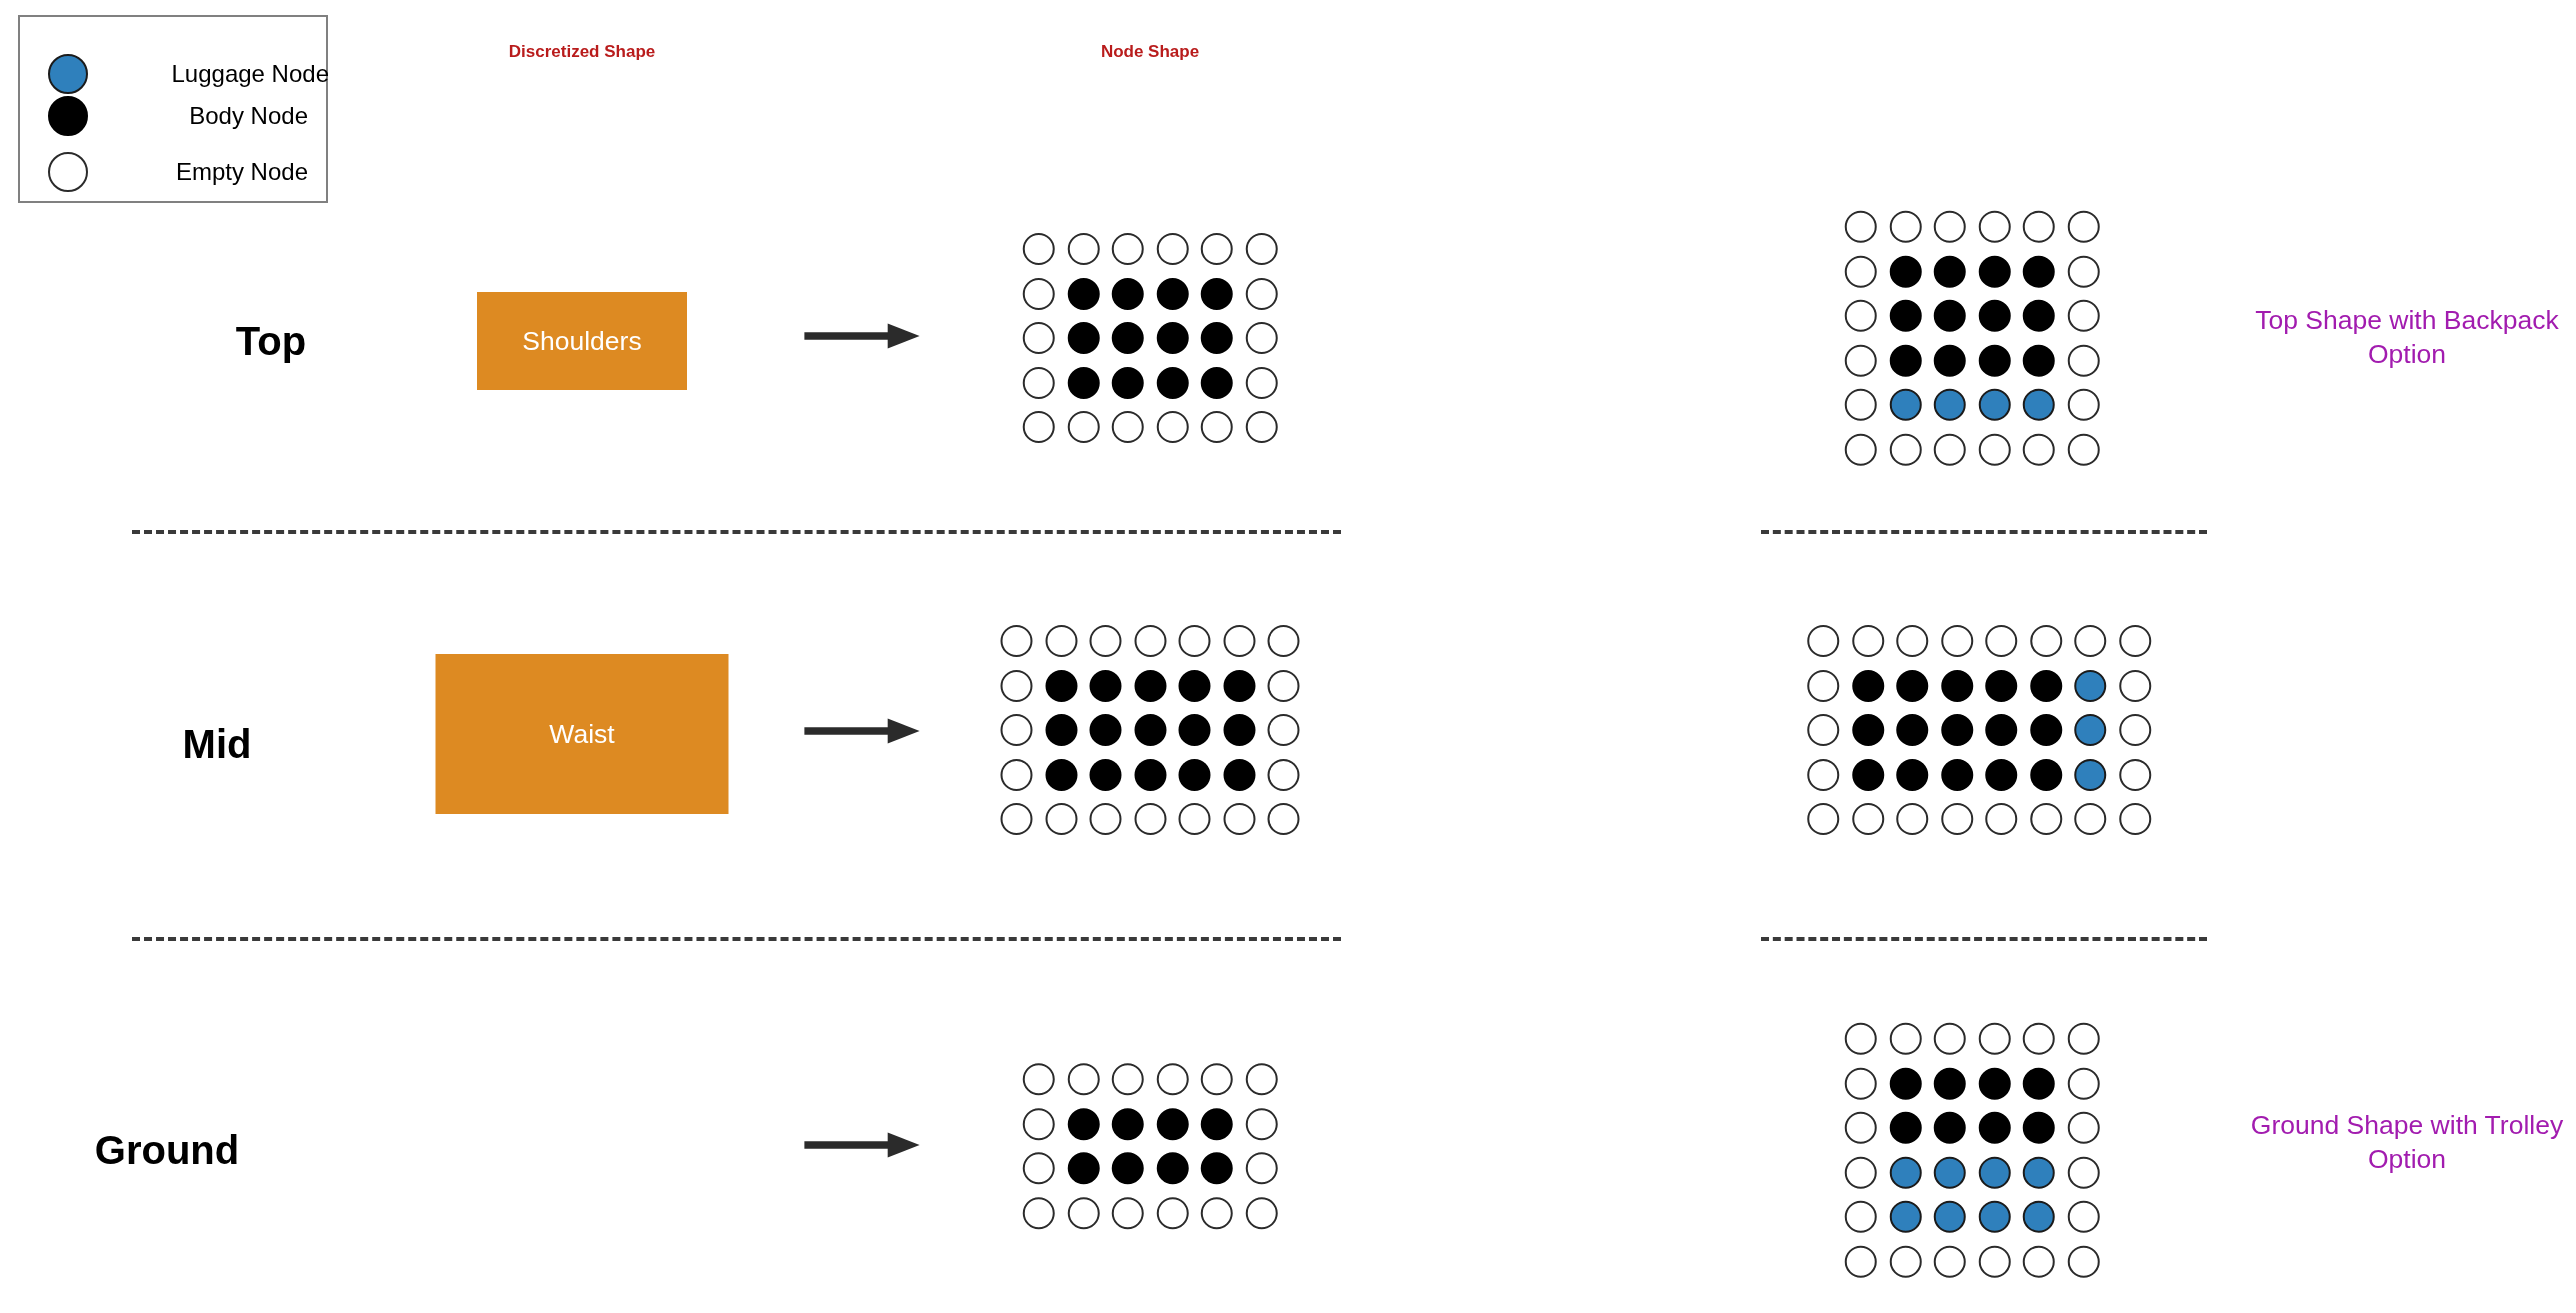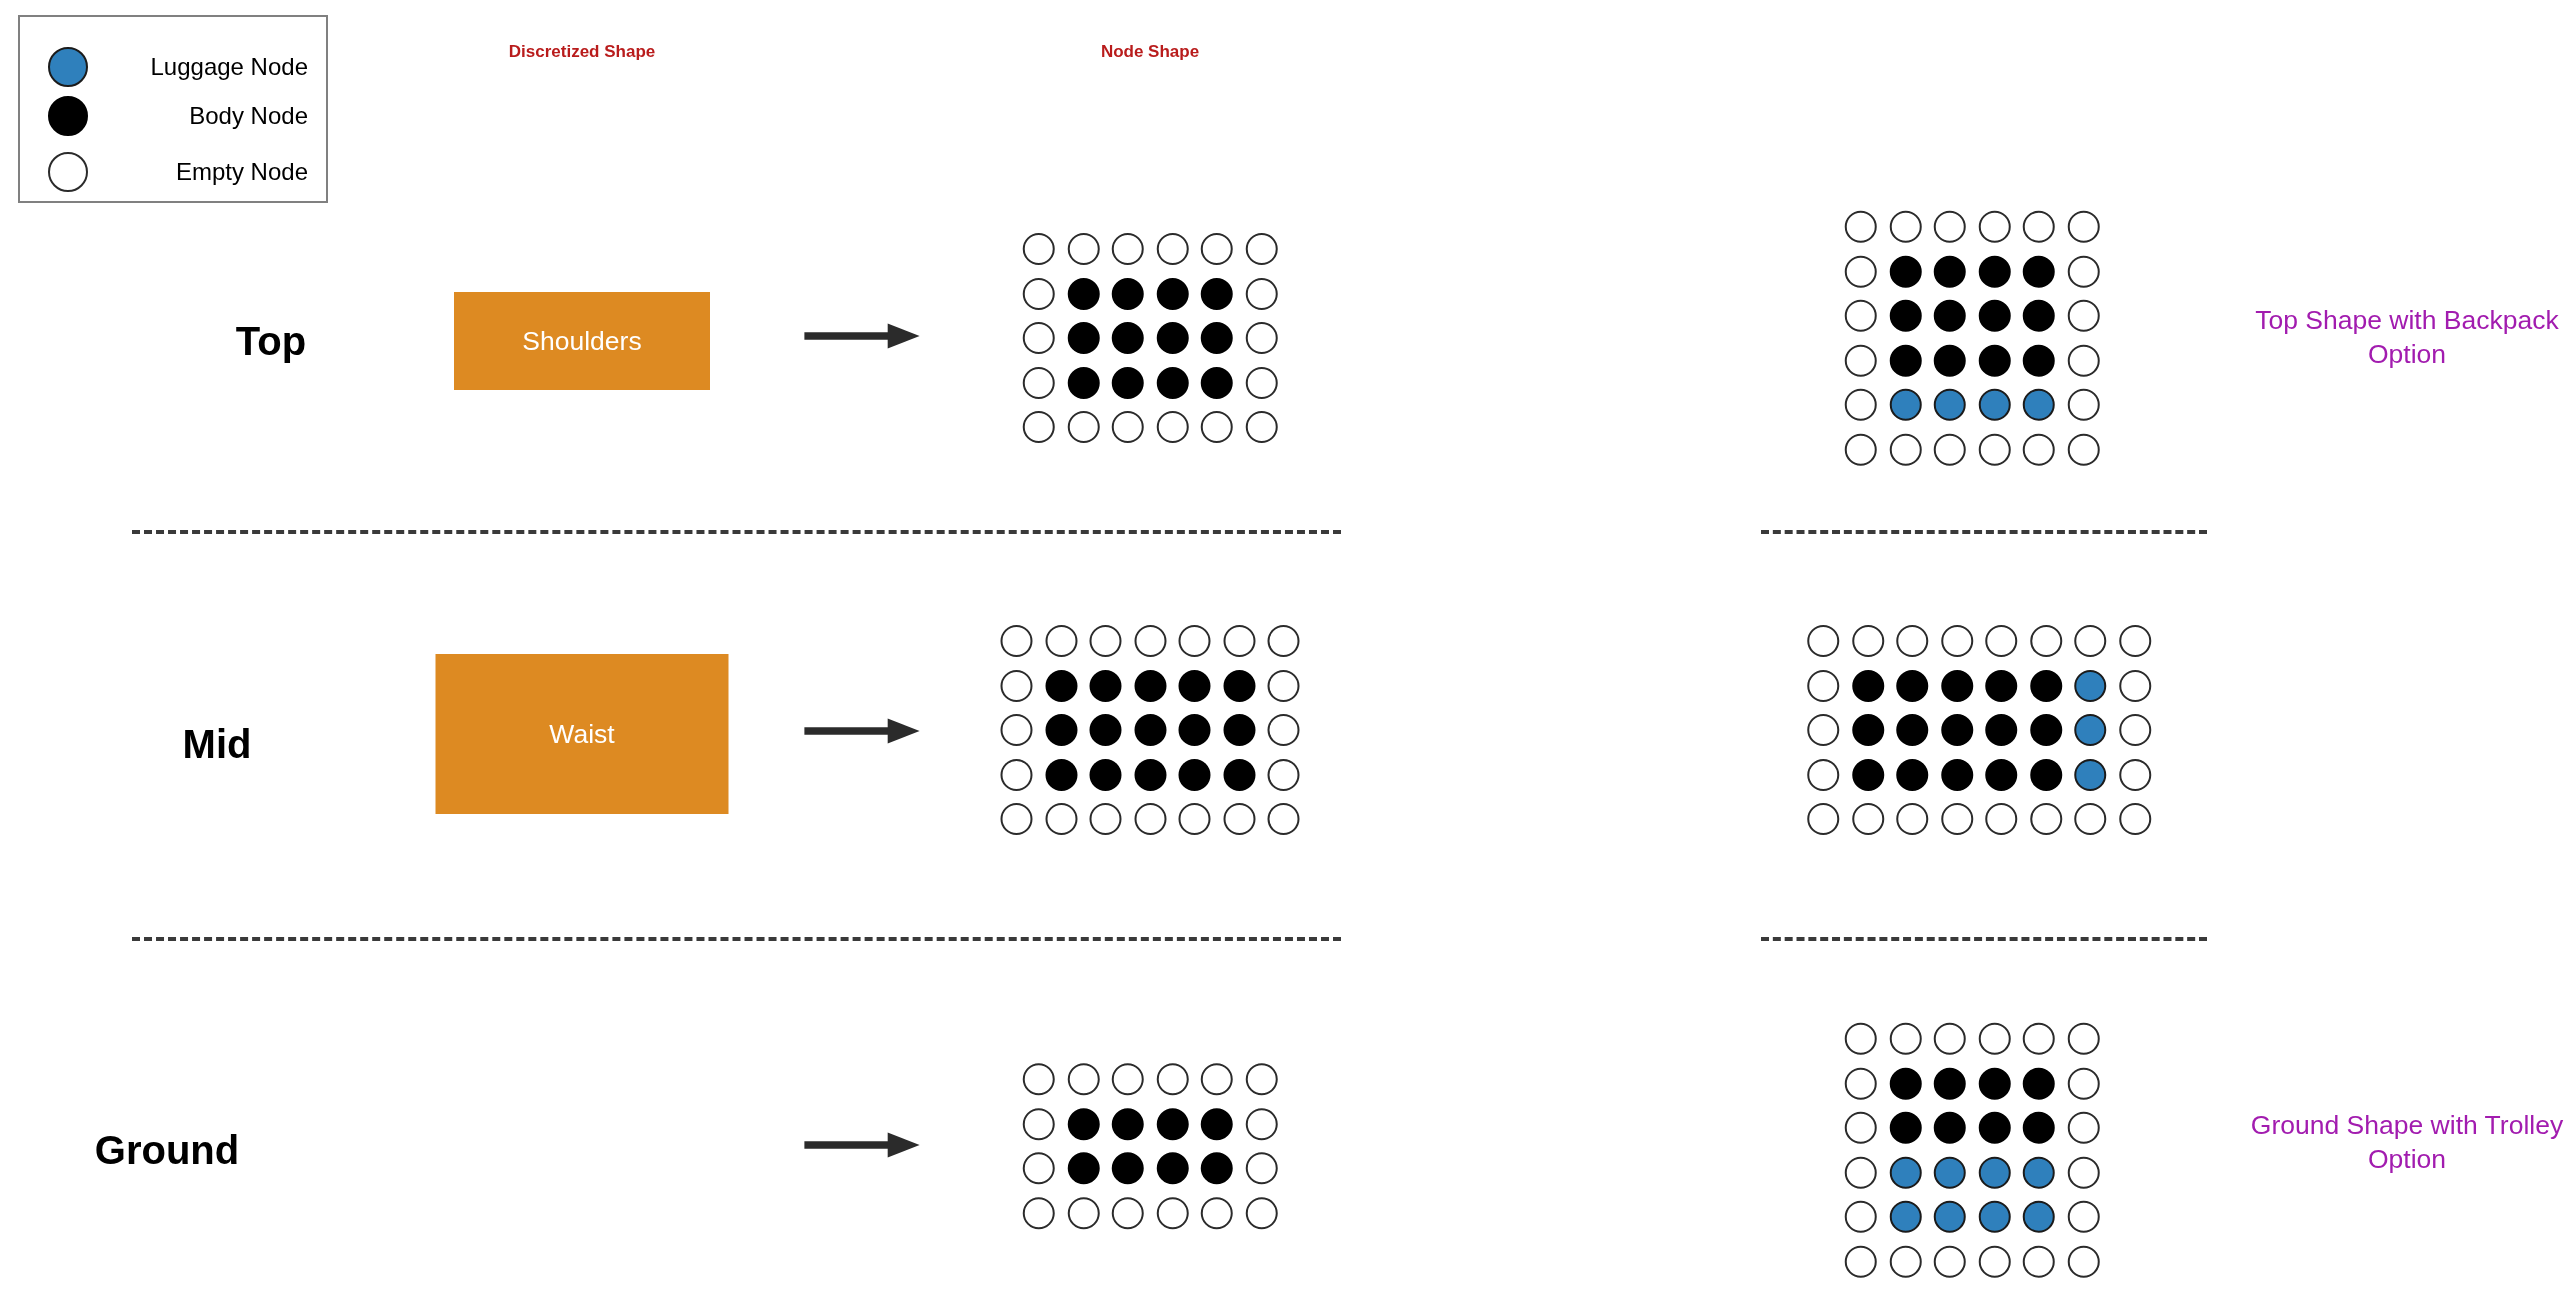--- a/index.html
+++ b/index.html
@@ -30,21 +30,21 @@
     box-sizing: border-box;
   }
   .legend-row {
     position: absolute;
     left: 0;
     width: 100%;
     height: 53px;
     display: flex;
     align-items: center;
   }
-  .legend-row.r0 { top: 23px; }
+  .legend-row.r0 { top: 30px; padding-left: 21px; }
   .legend-row.r1 { top: 72px; }
   .legend-row.r2 { top: 128px; }
   .legend-swatch {
     position: absolute;
     left: 28px;
     width: 40px;
     height: 40px;
     border-radius: 50%;
     box-sizing: border-box;
   }
@@ -161,21 +161,21 @@
     <div class="legend-row r1">
       <span class="legend-swatch" style="background:#000000;border:2.1px solid #000000;"></span>
       <span class="legend-label">Body Node</span>
     </div>
   </div>
 
   <div class="col-header" style="left:582px; top:42px;">Discretized Shape</div>
   <div class="col-header" style="left:1150px; top:42px;">Node Shape</div>
 
   <div class="row-label" style="left:225px; top:341px;margin-left:46px;">Top</div>
-  <div class="shape-box" style="left:582px; top:341px; width:256px; height:98px;">
+  <div class="shape-box" style="left:582px; top:341px; width:210px; height:98px;">
     <span>Shoulders</span>
   </div>
   <div class="arrow" style="left:862px; top:337px;">
     <svg width="118" height="35" viewBox="0 0 170 50" aria-hidden="true">
       <line x1="2" y1="25" x2="128" y2="25" stroke="#2b2b2b" stroke-width="11"></line>
       <polygon points="122,7 168,25 122,43" fill="#2b2b2b"></polygon>
     </svg>
   </div>
   <div class="grid" id="grid-top-node" style="left: 1150px; top: 338px; gap: 12.5px; grid-template-columns: repeat(6, 32px);">
       <div class="node empty"></div>

